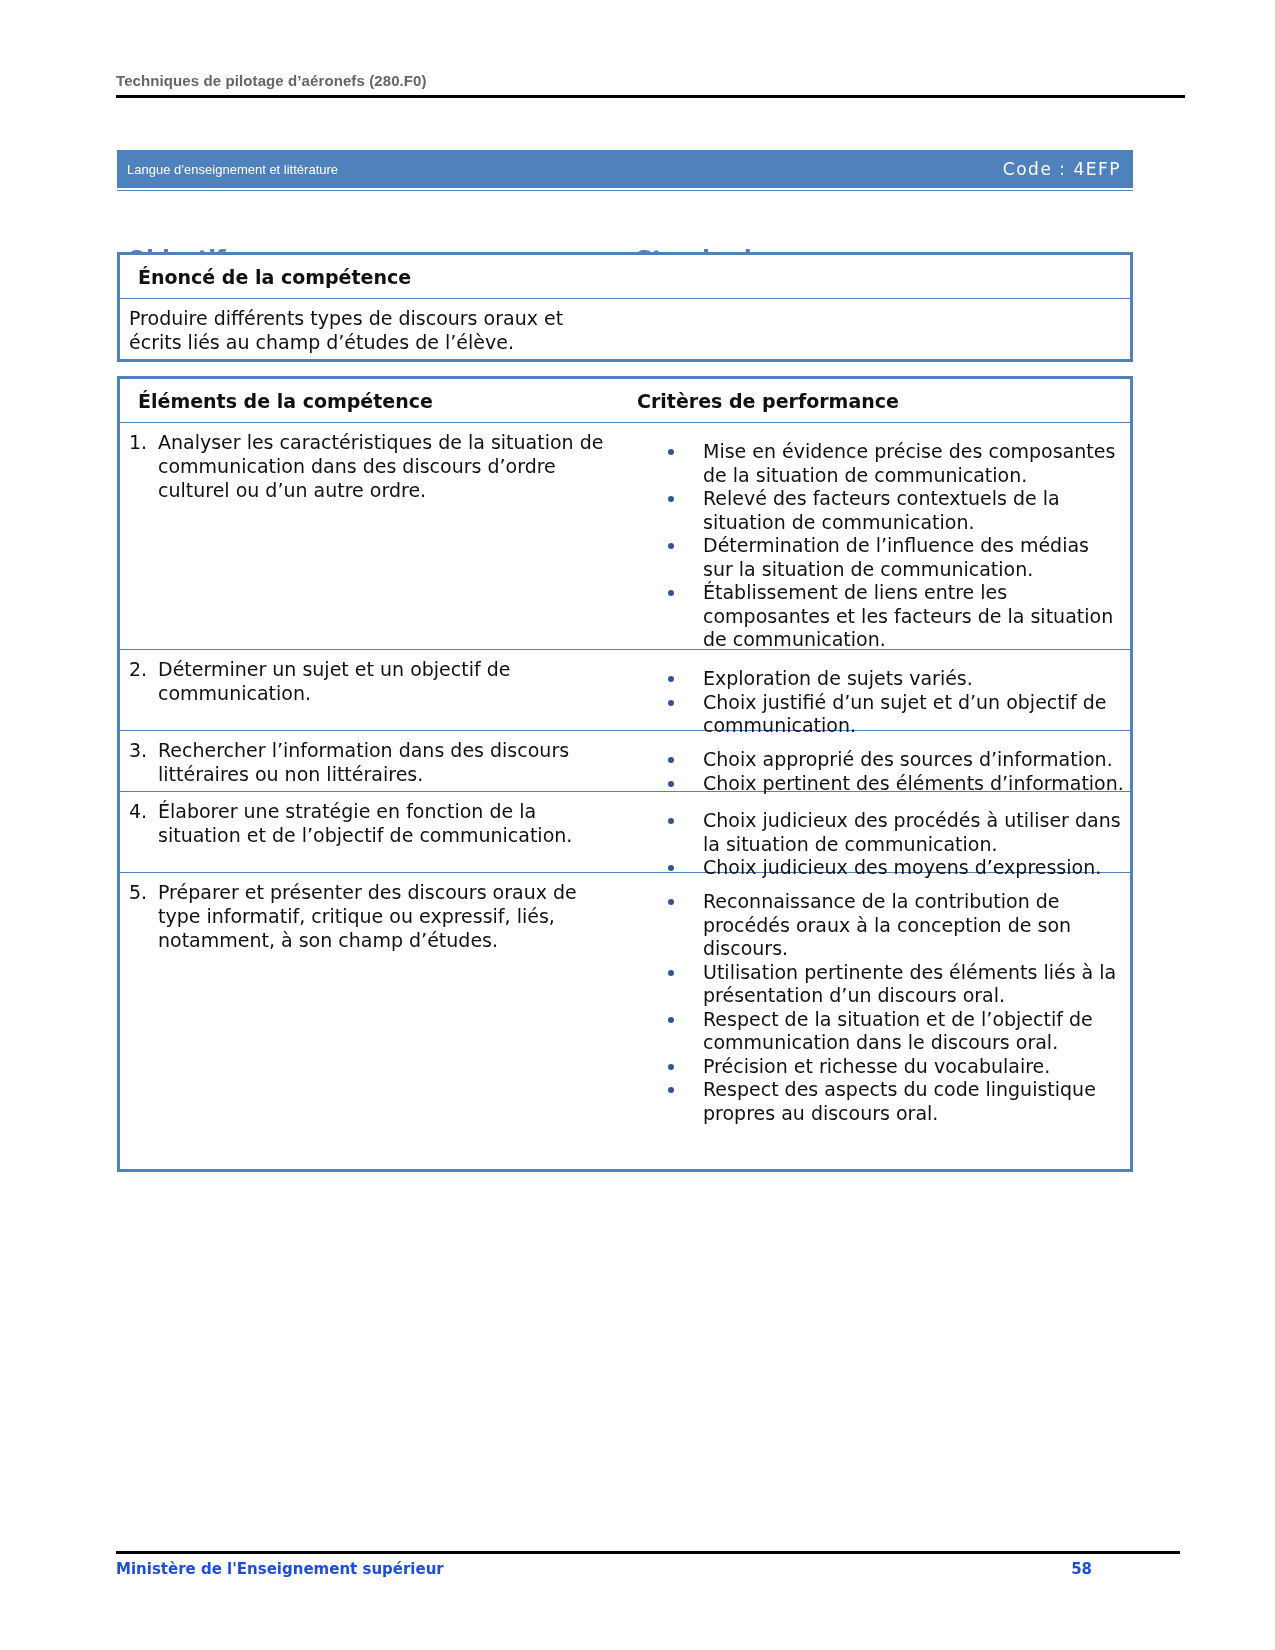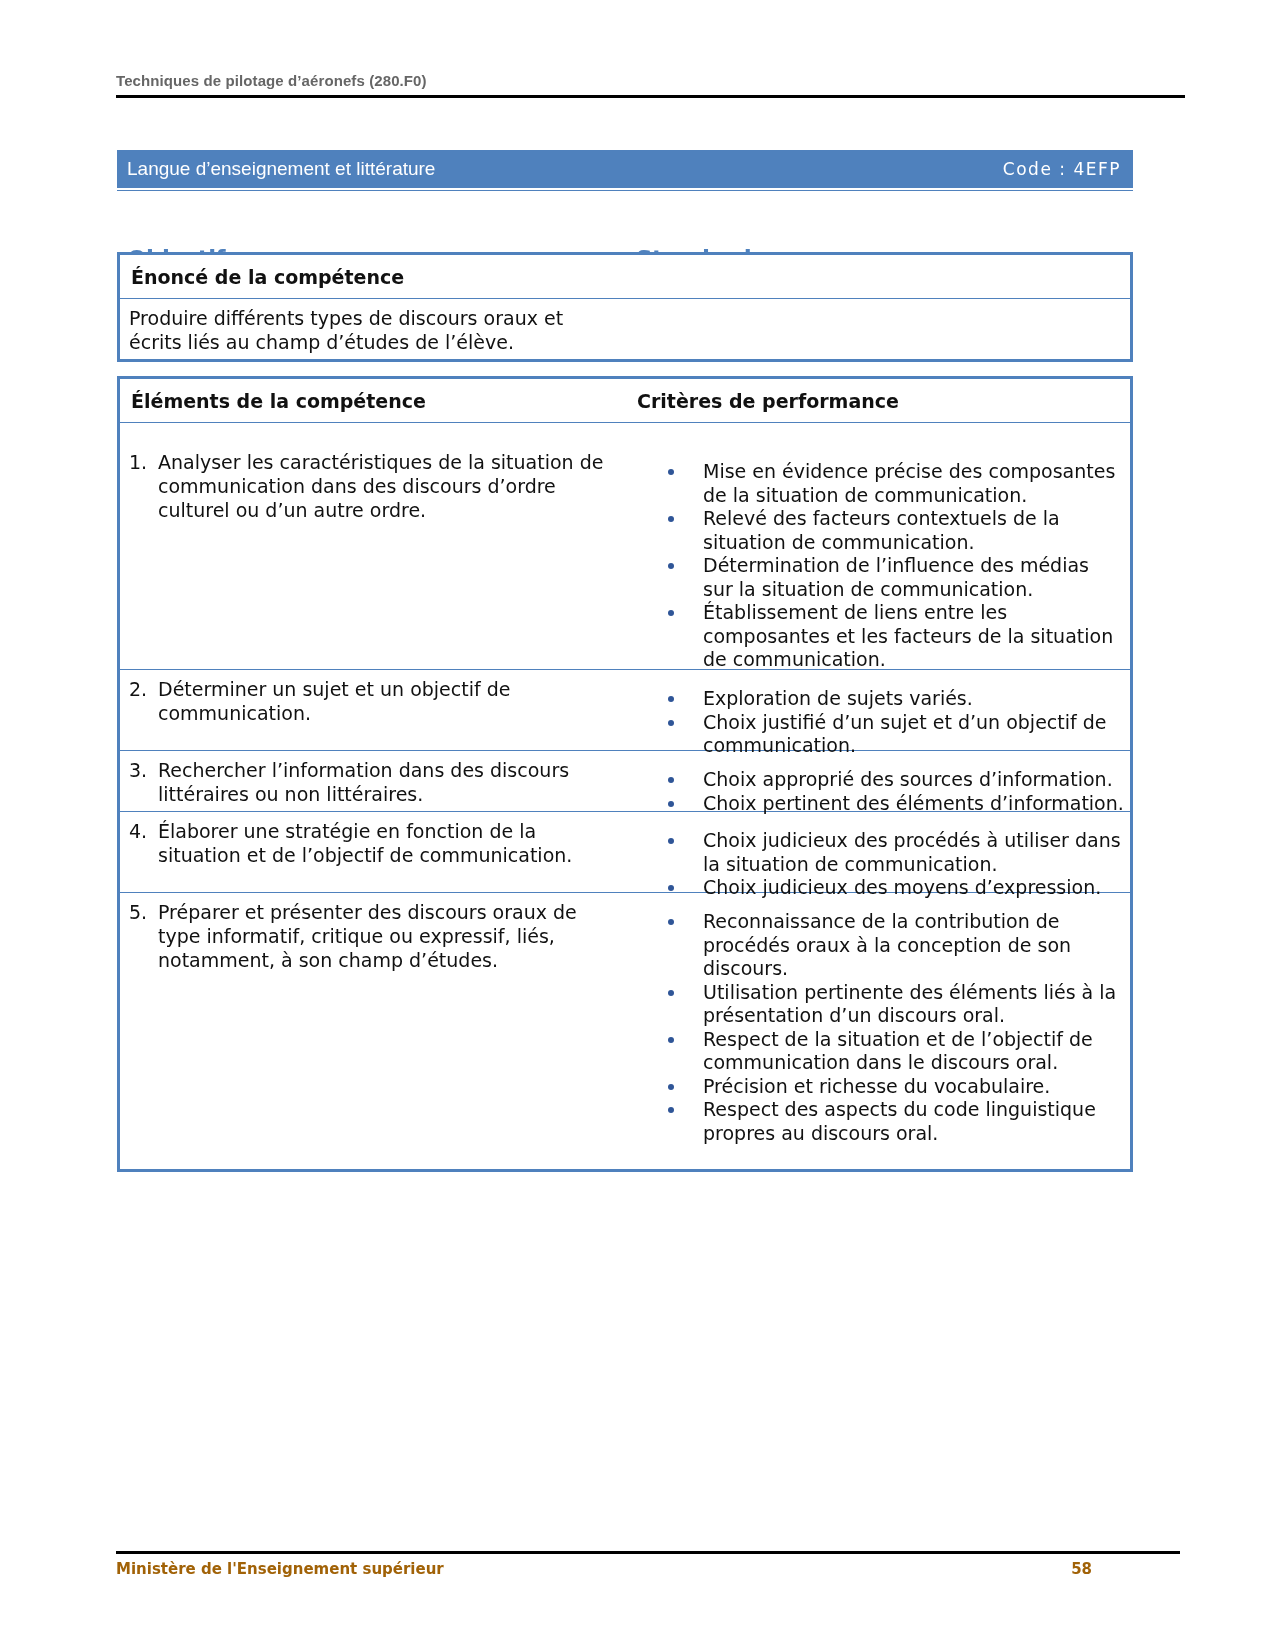--- a/index.html
+++ b/index.html
@@ -8,32 +8,32 @@
 
     .running-head { position: absolute; left: 116px; top: 72px; width: 1069px; }
     .running-head .title { font-family: "Liberation Sans", sans-serif; font-weight: bold;
                            font-size: 15px; color: #666; letter-spacing: 0.1px; }
     .running-head .rule { margin-top: 6px; height: 3px; background: #000; }
 
     .course-banner { position: absolute; left: 117px; top: 150px; width: 1016px; height: 40px;
                      background: #4f81bd; color: #fff; display: flex; align-items: center;
                      justify-content: space-between; box-sizing: border-box; padding: 0 12px 0 10px;
                      border-bottom: 2px solid #fff; box-shadow: 0 1px 0 #4f81bd; }
-    .course-banner .name { font-family: "Liberation Sans", sans-serif; font-size: 19px; }
+    .course-banner .name { font-family: "Liberation Sans", sans-serif; font-size: 13px; }
     .course-banner .code { font-family: "DejaVu Sans", sans-serif; font-size: 17px; letter-spacing: 1.5px; }
 
     .col-heads { position: absolute; top: 205px; left: 127px; width: 1000px; height: 34px; margin-top: 41px; }
     .col-heads span { position: absolute; top: 0; font-family: "DejaVu Sans", sans-serif;
                       font-weight: bold; font-size: 23px; color: #4f81bd; letter-spacing: -0.5px; }
     .col-heads .objectif { left: 0; }
     .col-heads .standard { left: 509px; }
 
     .box { position: absolute; left: 117px; width: 1016px; border: 3px solid #4f81bd;
            box-sizing: border-box; background: #fff; }
-    .box .hdr { font-weight: bold; font-size: 19px; padding: 0 11px; height: 43px;
+    .box .hdr { font-weight: bold; font-size: 19px; padding: 0 18px; height: 43px;
                 display: flex; align-items: center; border-bottom: 1px solid #4f81bd; }
 
     .enonce { top: 252px; height: 110px; }
     .enonce .body { padding: 7px 9px; font-size: 19px; line-height: 24px; width: 480px; }
 
     .elements { top: 376px; height: 796px; }
     .elements .hdr { position: relative; }
     .elements .hdr .c2 { position: absolute; left: 517px; top: 0; height: 43px; display: flex; align-items: center; }
 
     .row { display: flex; border-bottom: 1px solid #4f81bd; box-sizing: border-box; }
@@ -45,21 +45,21 @@
     .crit { display: flex; font-size: 19px; line-height: 23.5px; }
     .crit .bullet { width: 65px; flex: none; display: flex; justify-content: center; padding-top: 9px; box-sizing: border-box; }
     .crit .bullet i { display: block; width: 6px; height: 6px; border-radius: 50%; background: #2f5597; }
     .crit .txt { flex: 1; }
 
     .r1 { height: 227px; } .r2 { height: 81px; } .r3 { height: 61px; } .r4 { height: 81px; } .r5 { flex: 1; }
 
     .footer { position: absolute; left: 116px; top: 1551px; width: 1064px; }
     .footer .rule { height: 3px; background: #000; }
     .footer .row2 { display: flex; justify-content: space-between; margin-top: 6px;
-                    font-family: "DejaVu Sans", sans-serif; font-weight: bold; font-size: 15px; color: #a16207; }
+                    font-family: "DejaVu Sans", sans-serif; font-weight: bold; font-size: 15px; color: #1d4ed8; }
     .footer .page { margin-right: 88px; }
   </style>
 </head>
 <body>
 
 <div class="running-head">
   <div class="title">Techniques de pilotage d’aéronefs (280.F0)</div>
   <div class="rule"></div>
 </div>
 
@@ -71,21 +71,21 @@
 <div class="col-heads">
   <span class="objectif">Objectif</span>
   <span class="standard">Standard</span>
 </div>
 
 <div class="box enonce">
   <div class="hdr">Énoncé de la compétence</div>
   <div class="body">Produire différents types de discours oraux et écrits liés au champ d’études de l’élève.</div>
 </div>
 
-<div class="box elements" style="display:flex;flex-direction:column;gap:20px;">
+<div class="box elements" style="display:flex;flex-direction:column;">
   <div class="hdr">
     <span>Éléments de la compétence</span>
     <span class="c2">Critères de performance</span>
   </div>
   <div id="rows" style="flex:1;display:flex;flex-direction:column;">
       <div class="row r1">
         <div class="left">
           <span class="num">1.</span>
           <span class="txt">Analyser les caractéristiques de la situation de communication dans des discours d’ordre culturel ou d’un autre ordre.</span>
         </div>

